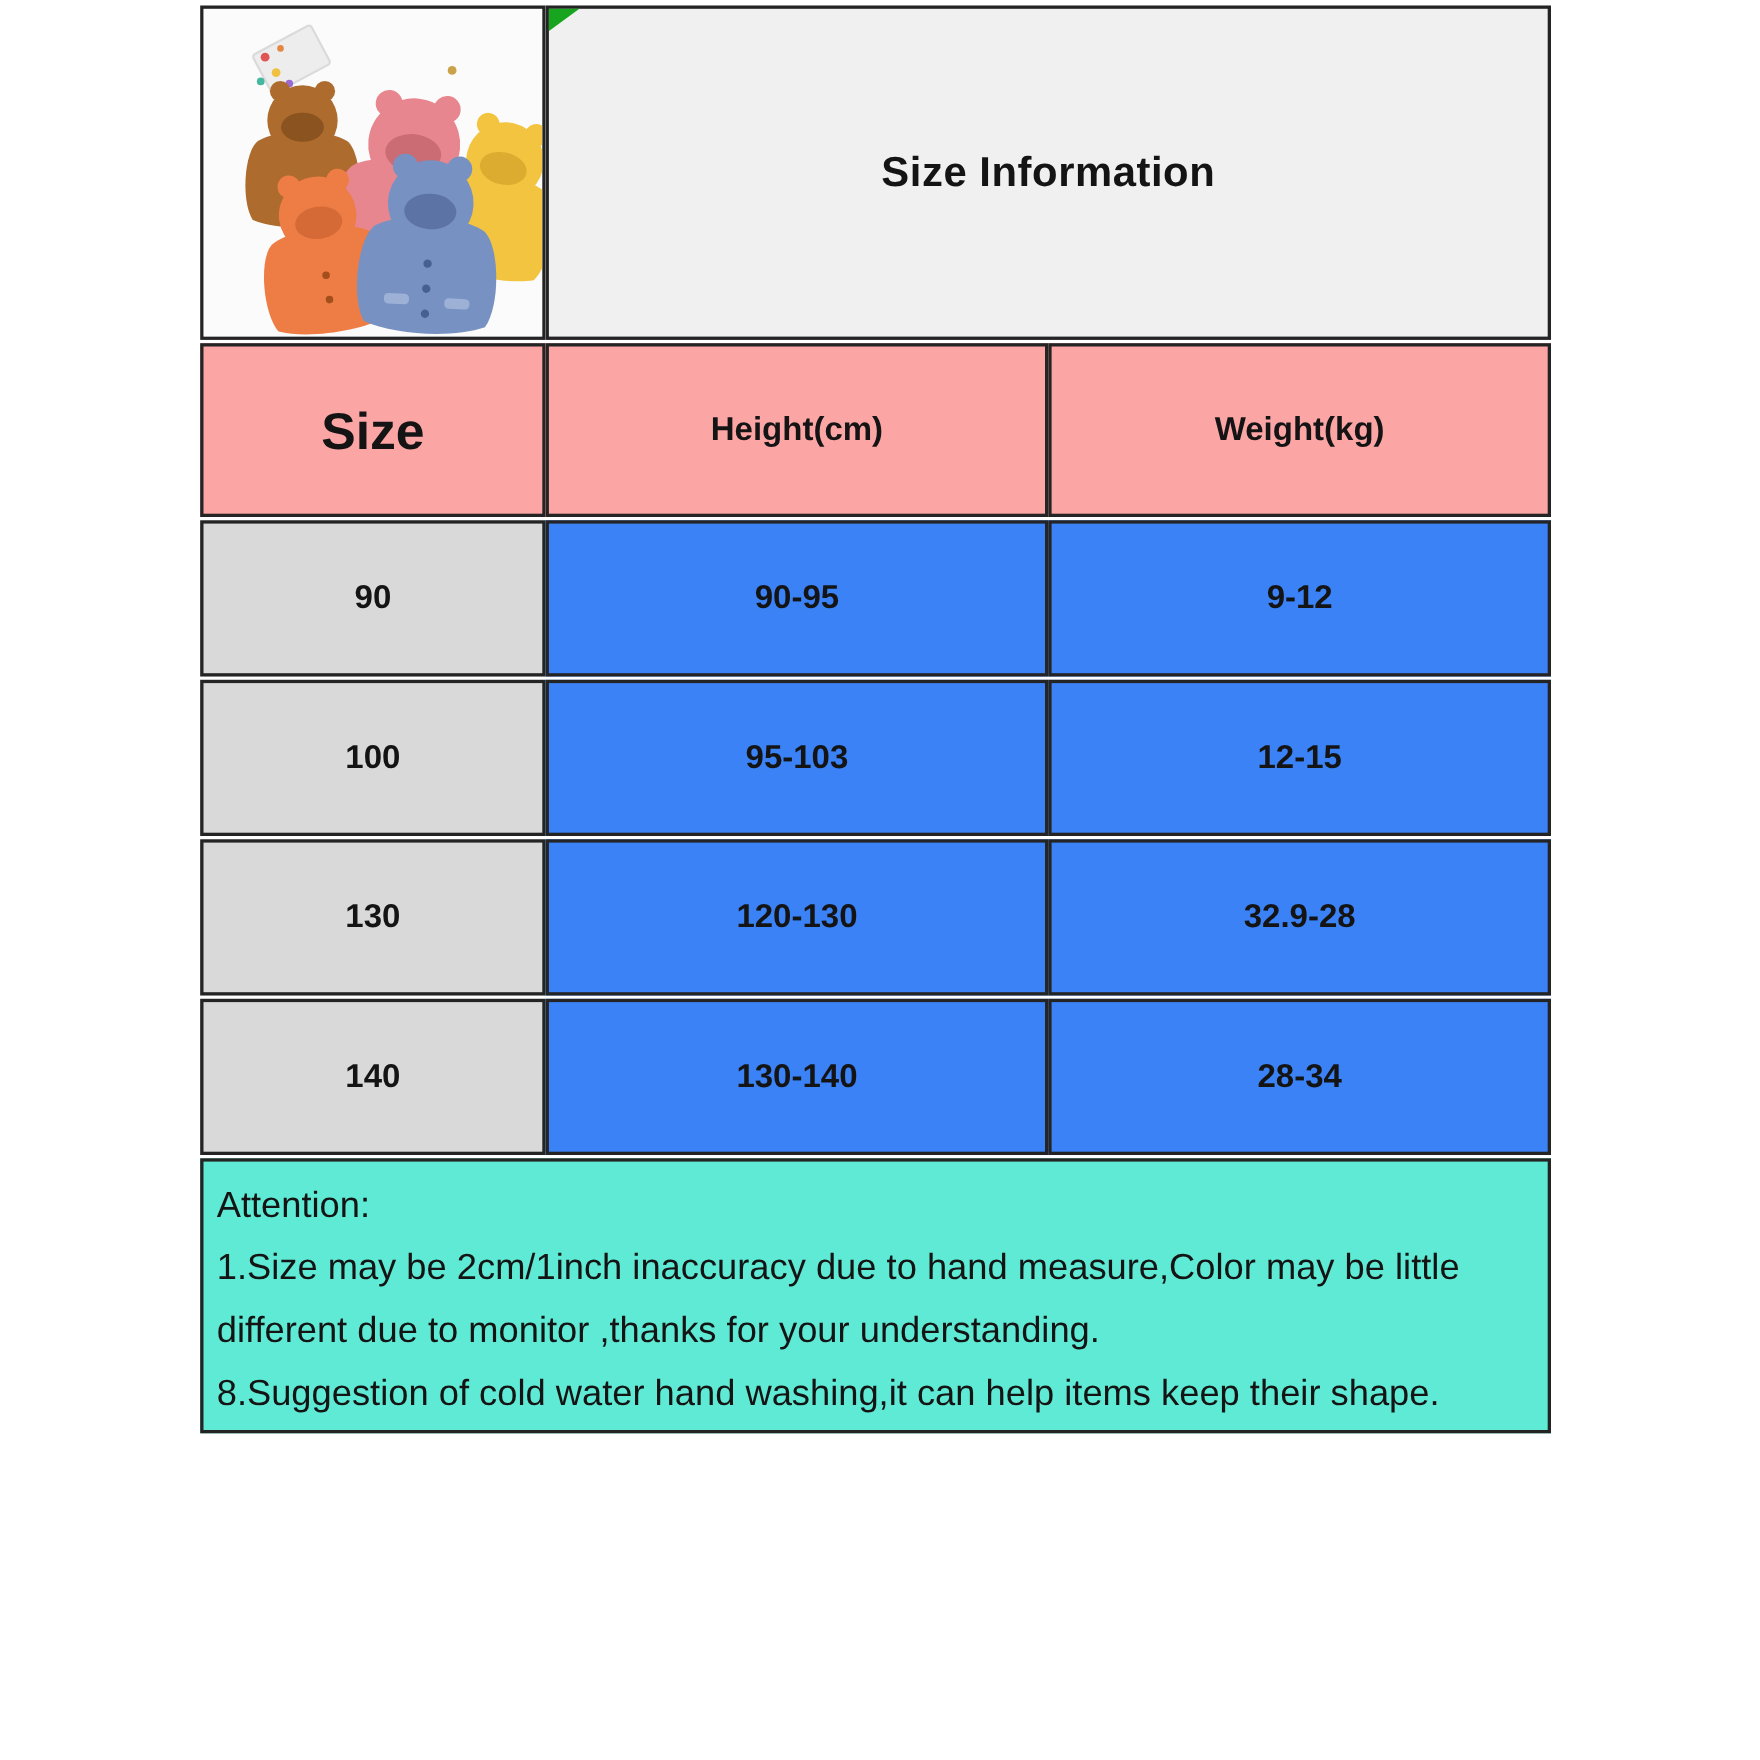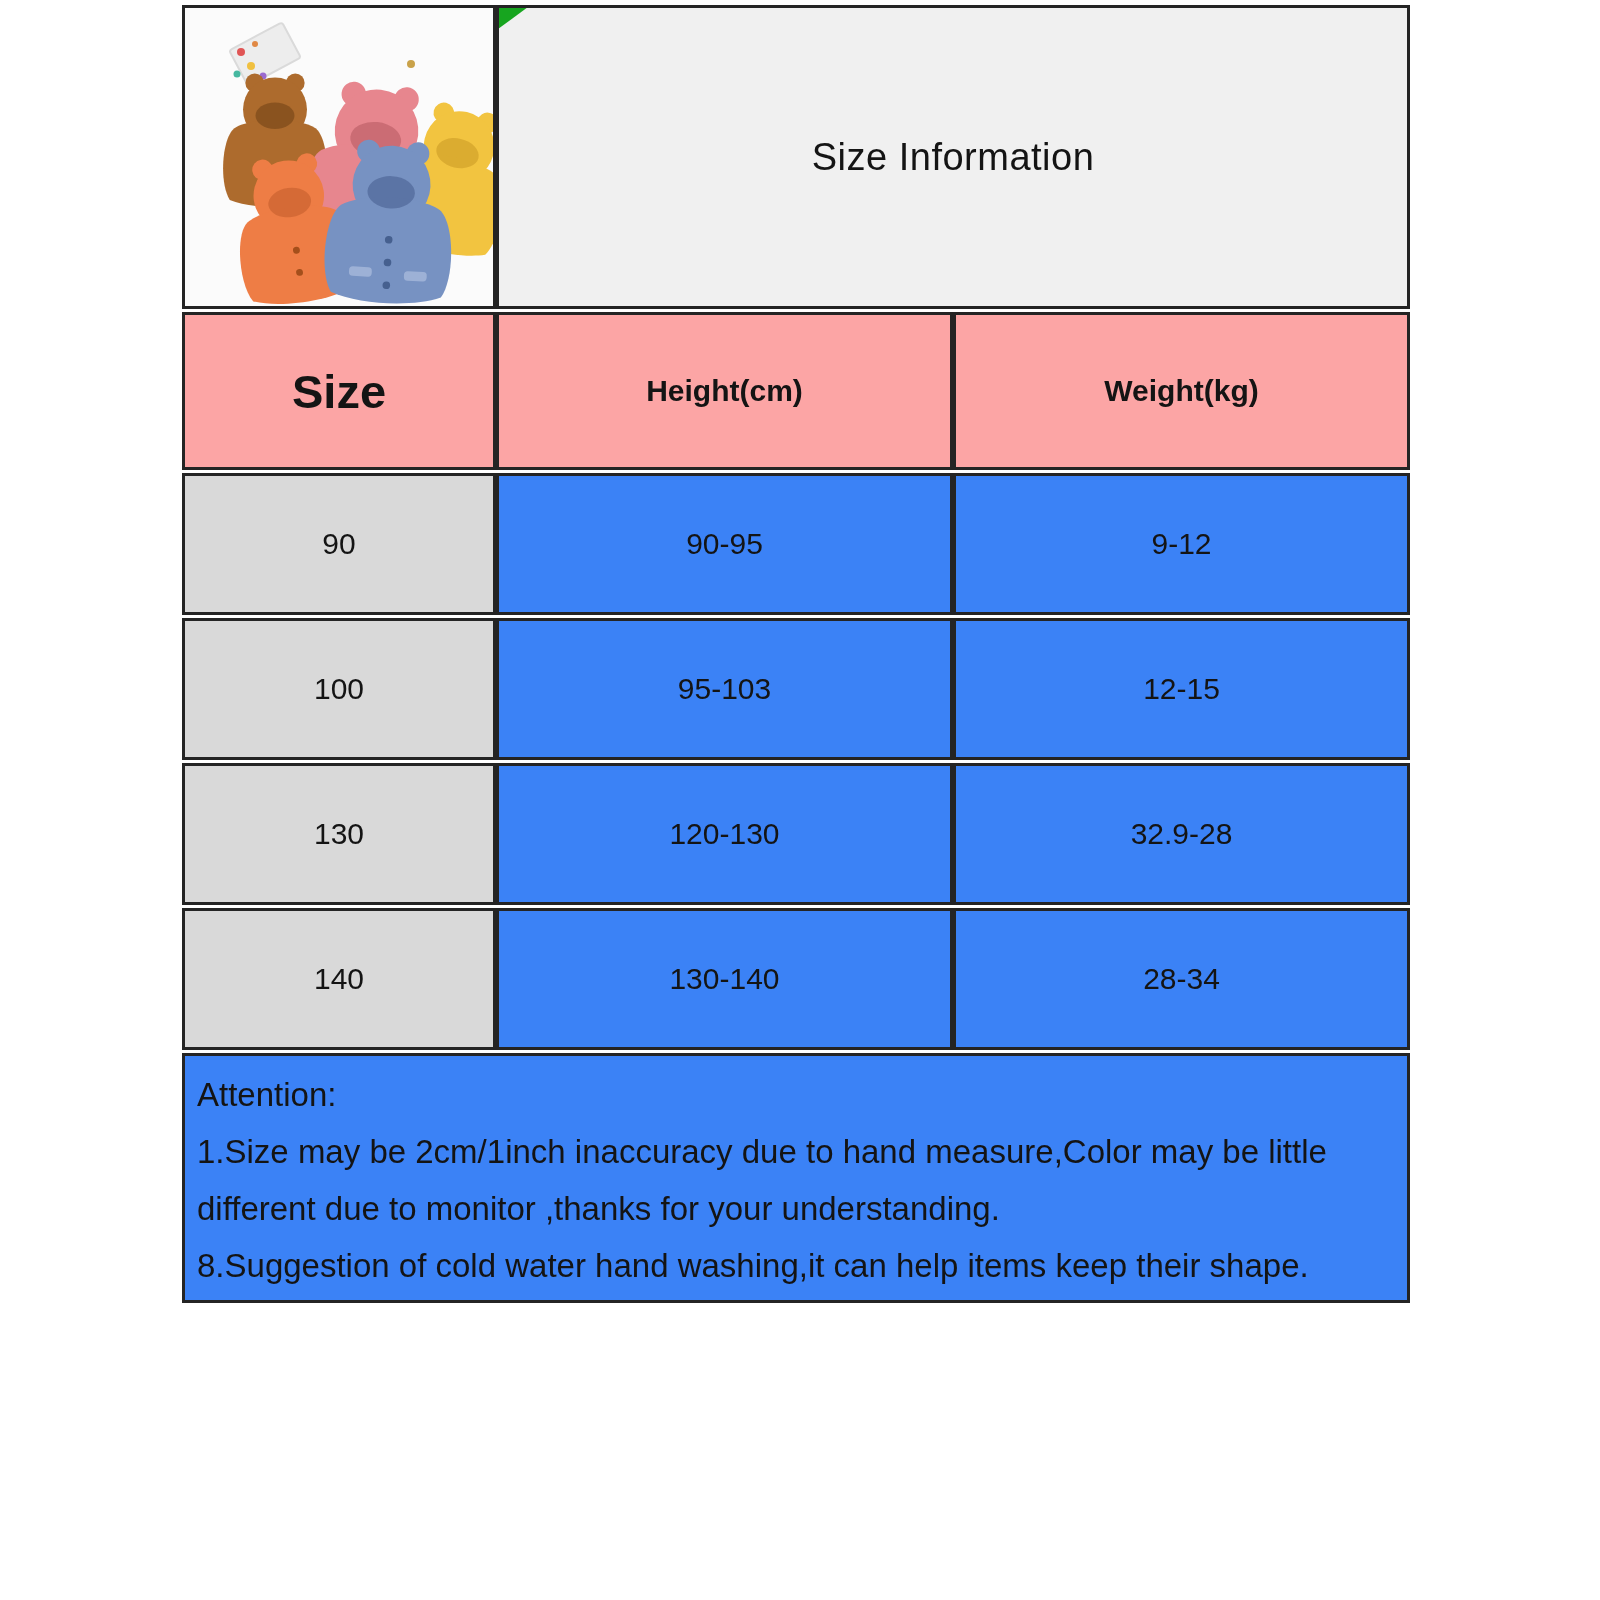--- a/index.html
+++ b/index.html
@@ -35,44 +35,44 @@
   
   .photo-cell { height: 304px; background: #fbfbfb; }
   .photo-cell svg { display: block; width: 100%; height: 100%; }
   .title-cell {
     height: 304px;
     background: #f0f0f0;
     position: relative;
   }
   .title-text {
     font-size: 38px;
-    font-weight: 400;
+    font-weight: 700;
     letter-spacing: 0.5px;
   }
   .corner-marker {
     position: absolute;
     left: -1px;
     top: -1px;
     width: 30px;
     height: 22px;
     background: #17a51f;
     clip-path: polygon(0 0, 100% 0, 0 100%);
   }
   
   .header-row th { height: 158px; background: #fca5a5; }
   .size-head   { font-size: 47px; font-weight: 700; }
   .col-head    { font-size: 30px; font-weight: 700; }
   
-  .data-row td { height: 142px; font-size: 30px; font-weight: 400; }
+  .data-row td { height: 142px; font-size: 30px; font-weight: 700; }
   .data-row .row-label { background: #d9d9d9; }
   .data-row .row-value { background: #3b82f6; }
   
   .attention-cell {
     height: 250px;
-    background: #3b82f6;
+    background: #5eead4;
     text-align: left;
     vertical-align: top;
     padding: 10px 12px 0 12px;
     font-size: 33px;
     line-height: 1.73;
     font-weight: 400;
   }
 </style>
 </head>
 <body>

